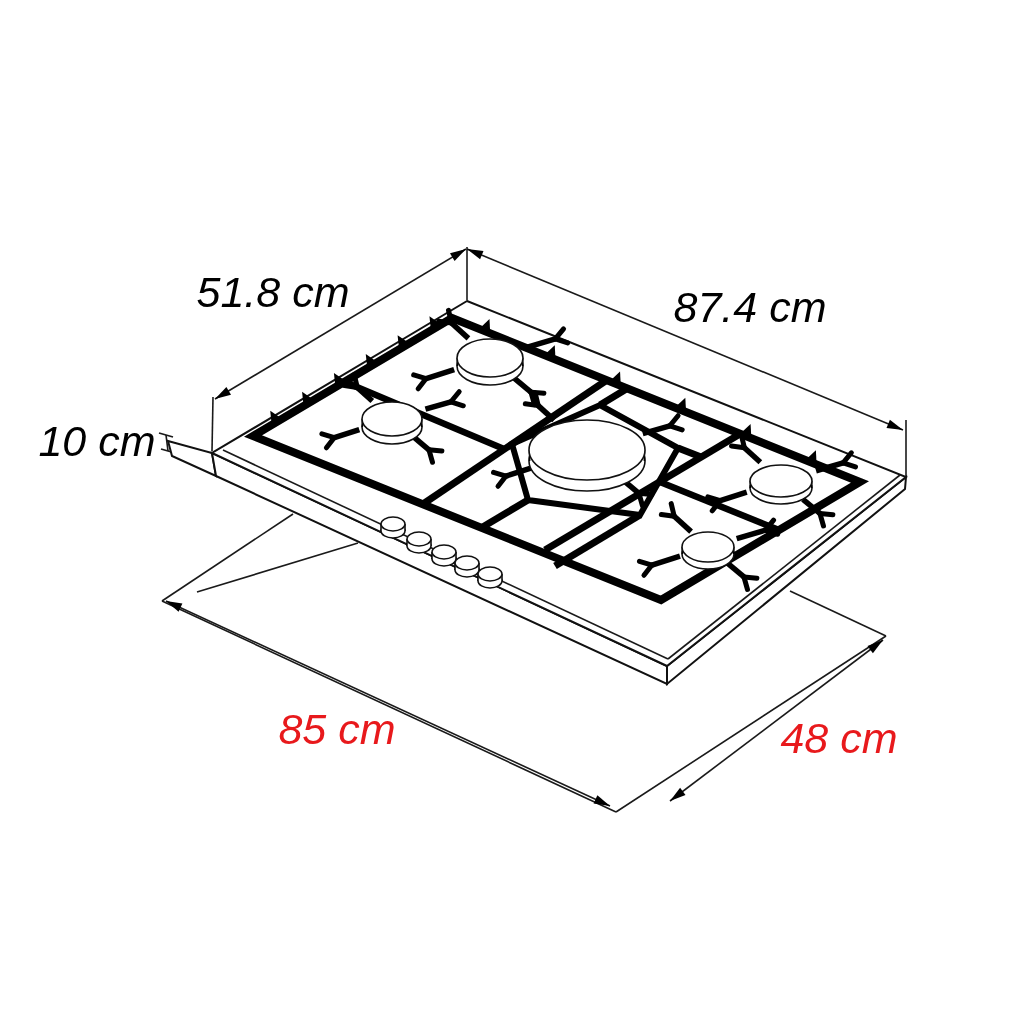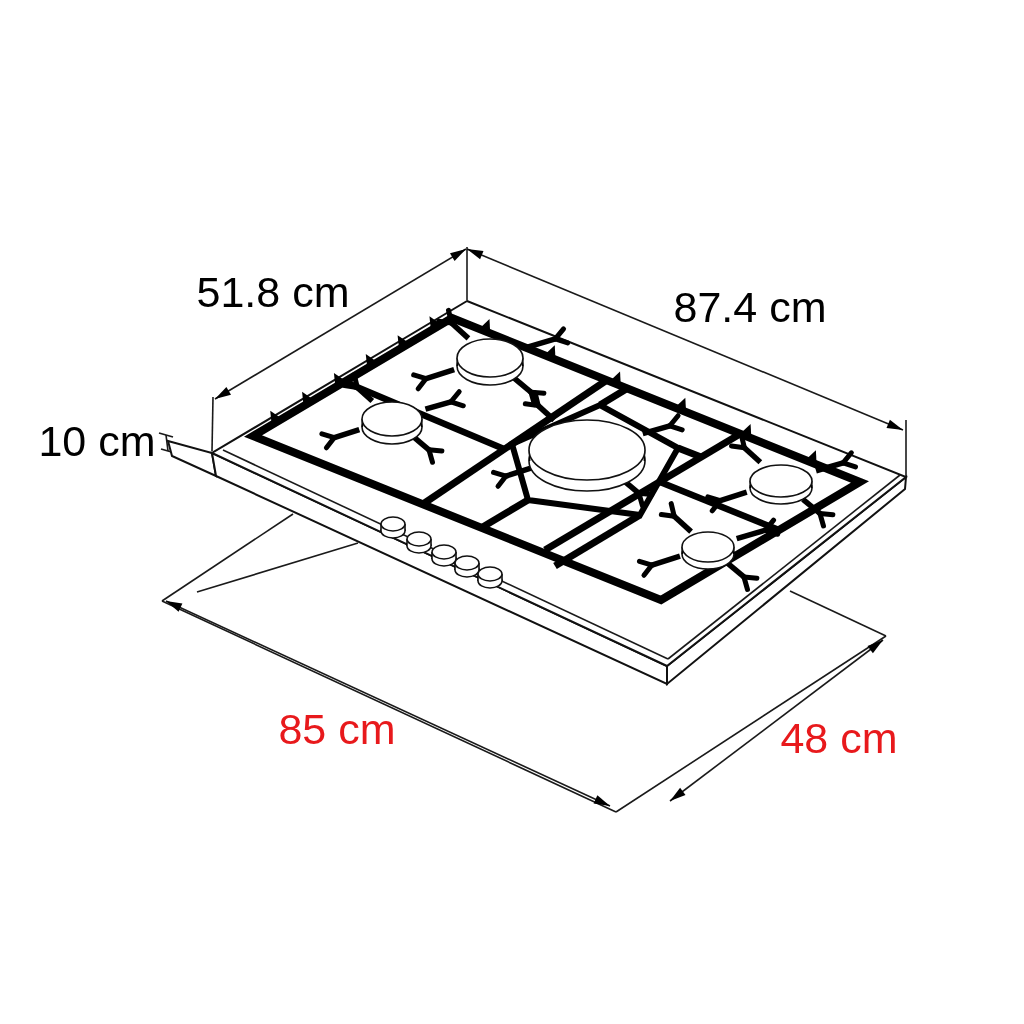--- a/index.html
+++ b/index.html
@@ -2,20 +2,21 @@
 <html><head>
 <meta charset="utf-8">
 <style>
   html,body{margin:0;padding:0;background:#fff;}
   #stage{
     position:relative;
     width:1024px;height:1024px;
     background:#fff;
     font-family:"Liberation Sans", sans-serif;
     overflow:hidden;
+    font-style:italic;
   }
   svg text{
     font-family:"Liberation Sans", sans-serif;
     font-size:43px;
   }
   .dim-black{ fill:#000000; }
   .dim-red{ fill:#e8191c; }
   .thin{ stroke:#1a1a1a; stroke-width:1.6; fill:none; }
   .edge{ stroke:#111; stroke-width:2; fill:#fff; }
   .rail{ stroke:#000; fill:none; stroke-linejoin:miter; }

